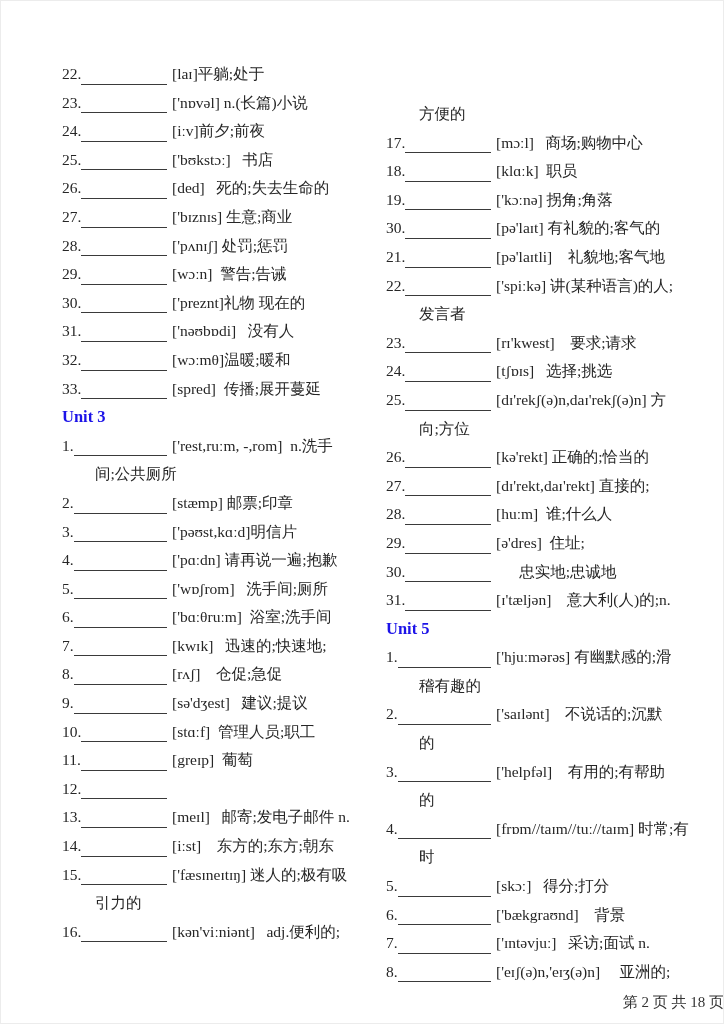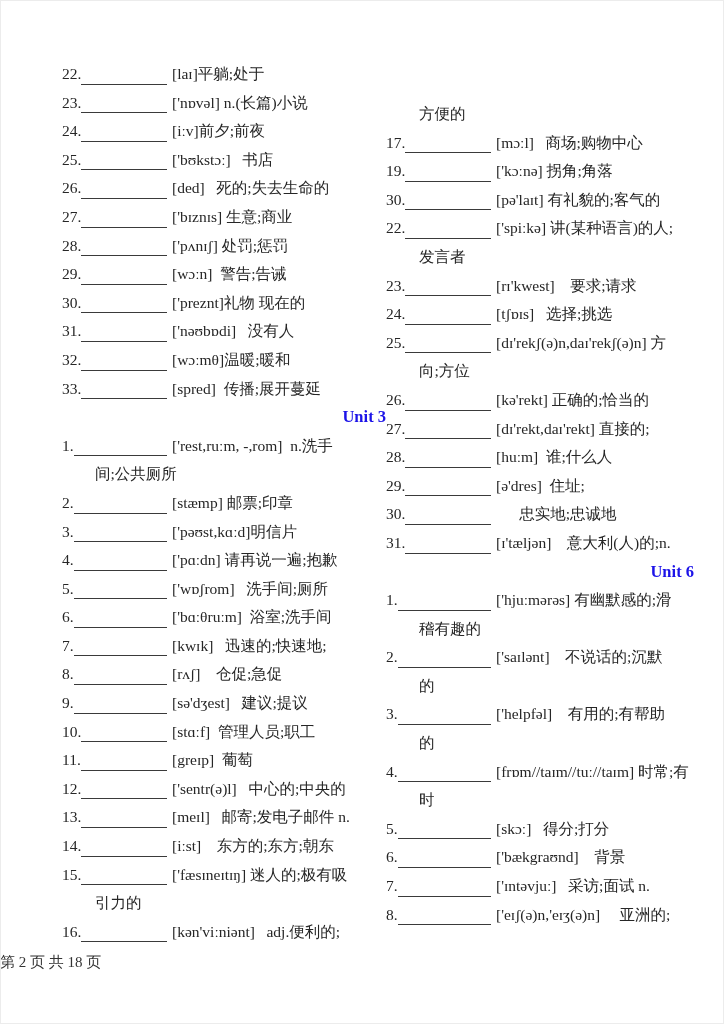--- a/index.html
+++ b/index.html
@@ -17,25 +17,25 @@
   .col-left { width:324px; flex:none; }
   .col-right { flex:1; min-width:0;margin-top:40px; }
   .row { height:28.6px; line-height:28.6px; white-space:pre; font-size:15.5px; }
   .numline { display:inline-flex; width:105px; vertical-align:bottom; height:28.6px; }
   .num { flex:none; align-self:flex-end; line-height:28.6px; }
   .blank { flex:1; border-bottom:1.5px solid var(--line); margin-bottom:4px; }
   .text { padding-left:5px;text-align:right; }
   .cn { }
   .cont { padding-left:33px; }
   .heading {
-    text-align:right; color:var(--accent); font-weight:bold;
+    text-align:left; color:var(--accent); font-weight:bold;
     font-size:16.5px; height:28.6px; line-height:28.6px;
   }
   .footer {
-    text-align:left; font-size:15px; margin-top:7px; color:#333333;
+    text-align:right; font-size:15px; margin-top:7px; color:#333333;
     font-family:"Liberation Serif","DejaVu Serif",serif;
   }
 </style>
 </head>
 <body>
 
 <div class="sheet">
   <div class="col col-left" id="col-left">
       <div class="row"><span class="numline"><span class="num">22.</span><span class="blank"></span></span><span class="text"><span class="ipa">[laɪ]</span><span class="cn">平躺;处于</span></span></div>
       <div class="row"><span class="numline"><span class="num">23.</span><span class="blank"></span></span><span class="text"><span class="ipa">['nɒvəl]</span><span class="cn"> n.(长篇)小说</span></span></div>
@@ -55,45 +55,47 @@
       <div class="row"><span class="numline"><span class="num">2.</span><span class="blank"></span></span><span class="text"><span class="ipa">[stæmp]</span><span class="cn"> 邮票;印章</span></span></div>
       <div class="row"><span class="numline"><span class="num">3.</span><span class="blank"></span></span><span class="text"><span class="ipa">['pəʊst,kɑːd]</span><span class="cn">明信片</span></span></div>
       <div class="row"><span class="numline"><span class="num">4.</span><span class="blank"></span></span><span class="text"><span class="ipa">['pɑːdn]</span><span class="cn"> 请再说一遍;抱歉</span></span></div>
       <div class="row"><span class="numline"><span class="num">5.</span><span class="blank"></span></span><span class="text"><span class="ipa">['wɒʃrom]</span><span class="cn">   洗手间;厕所</span></span></div>
       <div class="row"><span class="numline"><span class="num">6.</span><span class="blank"></span></span><span class="text"><span class="ipa">['bɑːθruːm]</span><span class="cn">  浴室;洗手间</span></span></div>
       <div class="row"><span class="numline"><span class="num">7.</span><span class="blank"></span></span><span class="text"><span class="ipa">[kwɪk]</span><span class="cn">   迅速的;快速地;</span></span></div>
       <div class="row"><span class="numline"><span class="num">8.</span><span class="blank"></span></span><span class="text"><span class="ipa">[rʌʃ]</span><span class="cn">    仓促;急促</span></span></div>
       <div class="row"><span class="numline"><span class="num">9.</span><span class="blank"></span></span><span class="text"><span class="ipa">[sə'dʒest]</span><span class="cn">   建议;提议</span></span></div>
       <div class="row"><span class="numline"><span class="num">10.</span><span class="blank"></span></span><span class="text"><span class="ipa">[stɑːf]</span><span class="cn">  管理人员;职工</span></span></div>
       <div class="row"><span class="numline"><span class="num">11.</span><span class="blank"></span></span><span class="text"><span class="ipa">[greɪp]</span><span class="cn">  葡萄</span></span></div>
-      <div class="row"><span class="numline"><span class="num">12.</span><span class="blank"></span></span><span class="text"><span class="ipa">['sentr(ə)l]</span><span class="cn">   中心的;中央的</span></span></div>
+      <div class="row"><span class="numline"><span class="num">12.</span><span class="blank"></span></span></div>
       <div class="row"><span class="numline"><span class="num">13.</span><span class="blank"></span></span><span class="text"><span class="ipa">[meɪl]</span><span class="cn">   邮寄;发电子邮件 n.</span></span></div>
       <div class="row"><span class="numline"><span class="num">14.</span><span class="blank"></span></span><span class="text"><span class="ipa">[iːst]</span><span class="cn">    东方的;东方;朝东</span></span></div>
       <div class="row"><span class="numline"><span class="num">15.</span><span class="blank"></span></span><span class="text"><span class="ipa">['fæsɪneɪtɪŋ]</span><span class="cn"> 迷人的;极有吸</span></span></div>
       <div class="row cont">引力的</div>
       <div class="row"><span class="numline"><span class="num">16.</span><span class="blank"></span></span><span class="text"><span class="ipa">[kən'viːniənt]</span><span class="cn">   adj.便利的;</span></span></div>
     </div>
   <div class="col col-right" id="col-right">
       <div class="row cont">方便的</div>
       <div class="row"><span class="numline"><span class="num">17.</span><span class="blank"></span></span><span class="text"><span class="ipa">[mɔːl]</span><span class="cn">   商场;购物中心</span></span></div>
+      <div class="row"><span class="numline"><span class="num">18.</span><span class="blank"></span></span><span class="text"><span class="ipa">[klɑːk]</span><span class="cn">  职员</span></span></div>
       <div class="row"><span class="numline"><span class="num">19.</span><span class="blank"></span></span><span class="text"><span class="ipa">['kɔːnə]</span><span class="cn"> 拐角;角落</span></span></div>
       <div class="row"><span class="numline"><span class="num">30.</span><span class="blank"></span></span><span class="text"><span class="ipa">[pə'laɪt]</span><span class="cn"> 有礼貌的;客气的</span></span></div>
+      <div class="row"><span class="numline"><span class="num">21.</span><span class="blank"></span></span><span class="text"><span class="ipa">[pə'laɪtli]</span><span class="cn">    礼貌地;客气地</span></span></div>
       <div class="row"><span class="numline"><span class="num">22.</span><span class="blank"></span></span><span class="text"><span class="ipa">['spiːkə]</span><span class="cn"> 讲(某种语言)的人;</span></span></div>
       <div class="row cont">发言者</div>
       <div class="row"><span class="numline"><span class="num">23.</span><span class="blank"></span></span><span class="text"><span class="ipa">[rɪ'kwest]</span><span class="cn">    要求;请求</span></span></div>
       <div class="row"><span class="numline"><span class="num">24.</span><span class="blank"></span></span><span class="text"><span class="ipa">[tʃɒɪs]</span><span class="cn">   选择;挑选</span></span></div>
       <div class="row"><span class="numline"><span class="num">25.</span><span class="blank"></span></span><span class="text"><span class="ipa">[dɪ'rekʃ(ə)n,daɪ'rekʃ(ə)n]</span><span class="cn"> 方</span></span></div>
       <div class="row cont">向;方位</div>
       <div class="row"><span class="numline"><span class="num">26.</span><span class="blank"></span></span><span class="text"><span class="ipa">[kə'rekt]</span><span class="cn"> 正确的;恰当的</span></span></div>
       <div class="row"><span class="numline"><span class="num">27.</span><span class="blank"></span></span><span class="text"><span class="ipa">[dɪ'rekt,daɪ'rekt]</span><span class="cn"> 直接的;</span></span></div>
       <div class="row"><span class="numline"><span class="num">28.</span><span class="blank"></span></span><span class="text"><span class="ipa">[huːm]</span><span class="cn">  谁;什么人</span></span></div>
       <div class="row"><span class="numline"><span class="num">29.</span><span class="blank"></span></span><span class="text"><span class="ipa">[ə'dres]</span><span class="cn">  住址;</span></span></div>
       <div class="row"><span class="numline"><span class="num">30.</span><span class="blank"></span></span><span class="text"><span class="cn">      忠实地;忠诚地</span></span></div>
       <div class="row"><span class="numline"><span class="num">31.</span><span class="blank"></span></span><span class="text"><span class="ipa">[ɪ'tæljən]</span><span class="cn">    意大利(人)的;n.</span></span></div>
-      <div class="row heading">Unit 6</div>
+      <div class="row heading">Unit 5</div>
       <div class="row"><span class="numline"><span class="num">1.</span><span class="blank"></span></span><span class="text"><span class="ipa">['hjuːmərəs]</span><span class="cn"> 有幽默感的;滑</span></span></div>
       <div class="row cont">稽有趣的</div>
       <div class="row"><span class="numline"><span class="num">2.</span><span class="blank"></span></span><span class="text"><span class="ipa">['saɪlənt]</span><span class="cn">    不说话的;沉默</span></span></div>
       <div class="row cont">的</div>
       <div class="row"><span class="numline"><span class="num">3.</span><span class="blank"></span></span><span class="text"><span class="ipa">['helpfəl]</span><span class="cn">    有用的;有帮助</span></span></div>
       <div class="row cont">的</div>
       <div class="row"><span class="numline"><span class="num">4.</span><span class="blank"></span></span><span class="text"><span class="ipa">[frɒm//taɪm//tuː//taɪm]</span><span class="cn"> 时常;有</span></span></div>
       <div class="row cont">时</div>
       <div class="row"><span class="numline"><span class="num">5.</span><span class="blank"></span></span><span class="text"><span class="ipa">[skɔː]</span><span class="cn">   得分;打分</span></span></div>
       <div class="row"><span class="numline"><span class="num">6.</span><span class="blank"></span></span><span class="text"><span class="ipa">['bækgraʊnd]</span><span class="cn">    背景</span></span></div>

